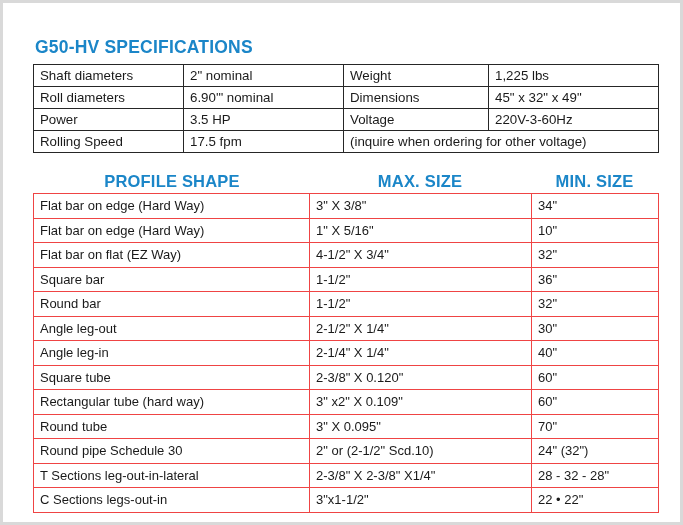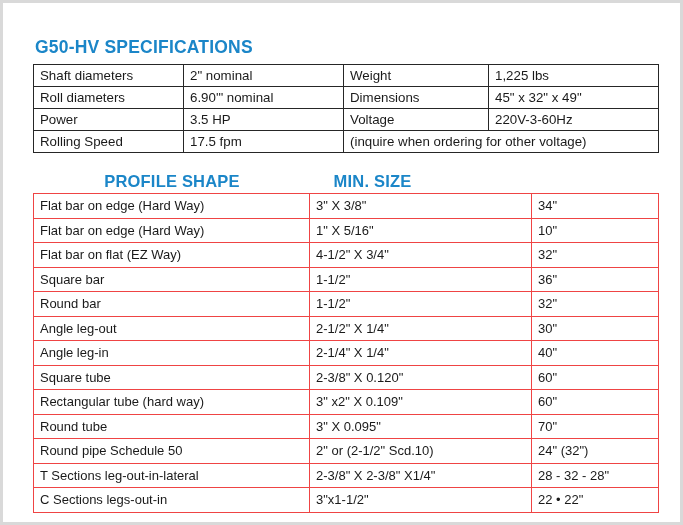--- a/index.html
+++ b/index.html
@@ -130,20 +130,21 @@
         <tr>
           <td>Rolling Speed</td>
           <td>17.5 fpm</td>
           <td class="span2" colspan="2">(inquire when ordering for other voltage)</td>
         </tr>
       </tbody>
     </table>
 
     <div class="profile-head">
       <div class="ph-shape">PROFILE SHAPE</div>
+      <div class="ph-max">MAX. SIZE</div>
       <div class="ph-min">MIN. SIZE</div>
     </div>
 
     <table class="profile">
       <colgroup>
         <col class="p1">
           <col class="p2">
           <col class="p3">
       </colgroup>
       <tbody>
@@ -191,21 +192,21 @@
           <td>Rectangular tube (hard way)</td>
           <td>3" x2" X 0.109"</td>
           <td>60"</td>
         </tr>
         <tr>
           <td>Round tube</td>
           <td>3" X 0.095"</td>
           <td>70"</td>
         </tr>
         <tr>
-          <td>Round pipe Schedule 50</td>
+          <td>Round pipe Schedule 30</td>
           <td>2" or (2-1/2" Scd.10)</td>
           <td>24" (32")</td>
         </tr>
         <tr>
           <td>T Sections leg-out-in-lateral</td>
           <td>2-3/8" X 2-3/8" X1/4"</td>
           <td>28 - 32 - 28"</td>
         </tr>
         <tr>
           <td>C Sections legs-out-in</td>

